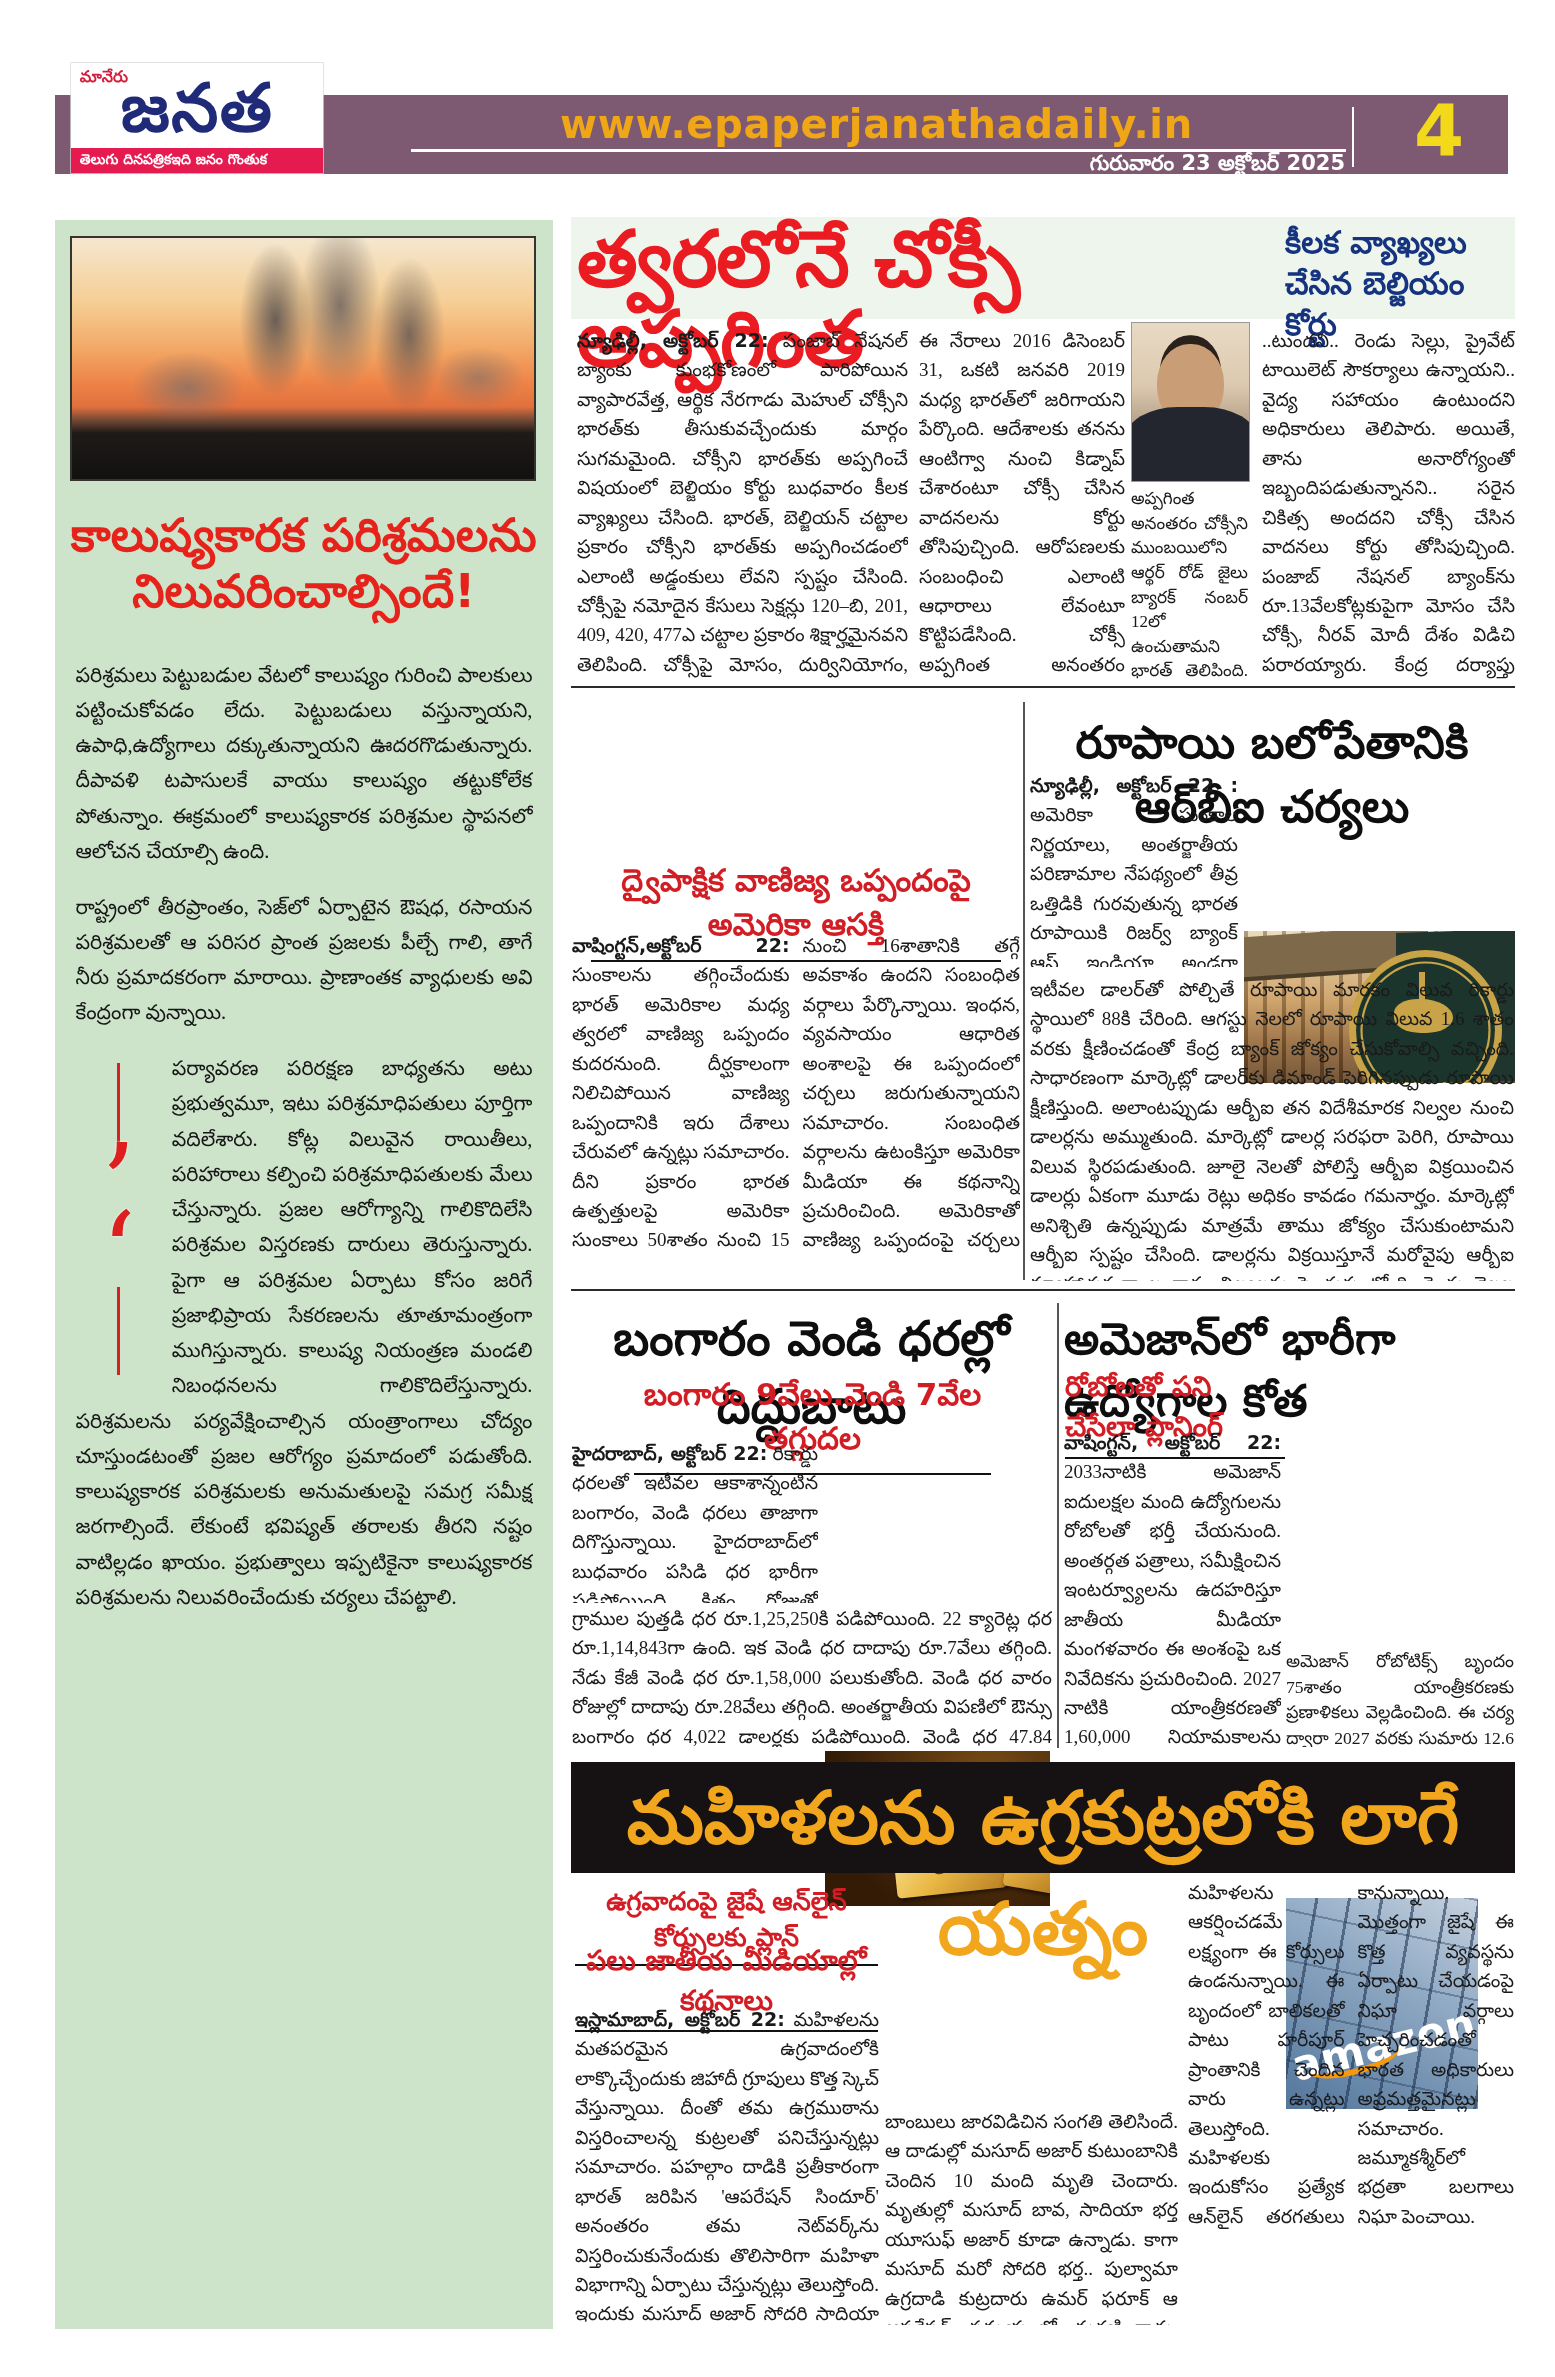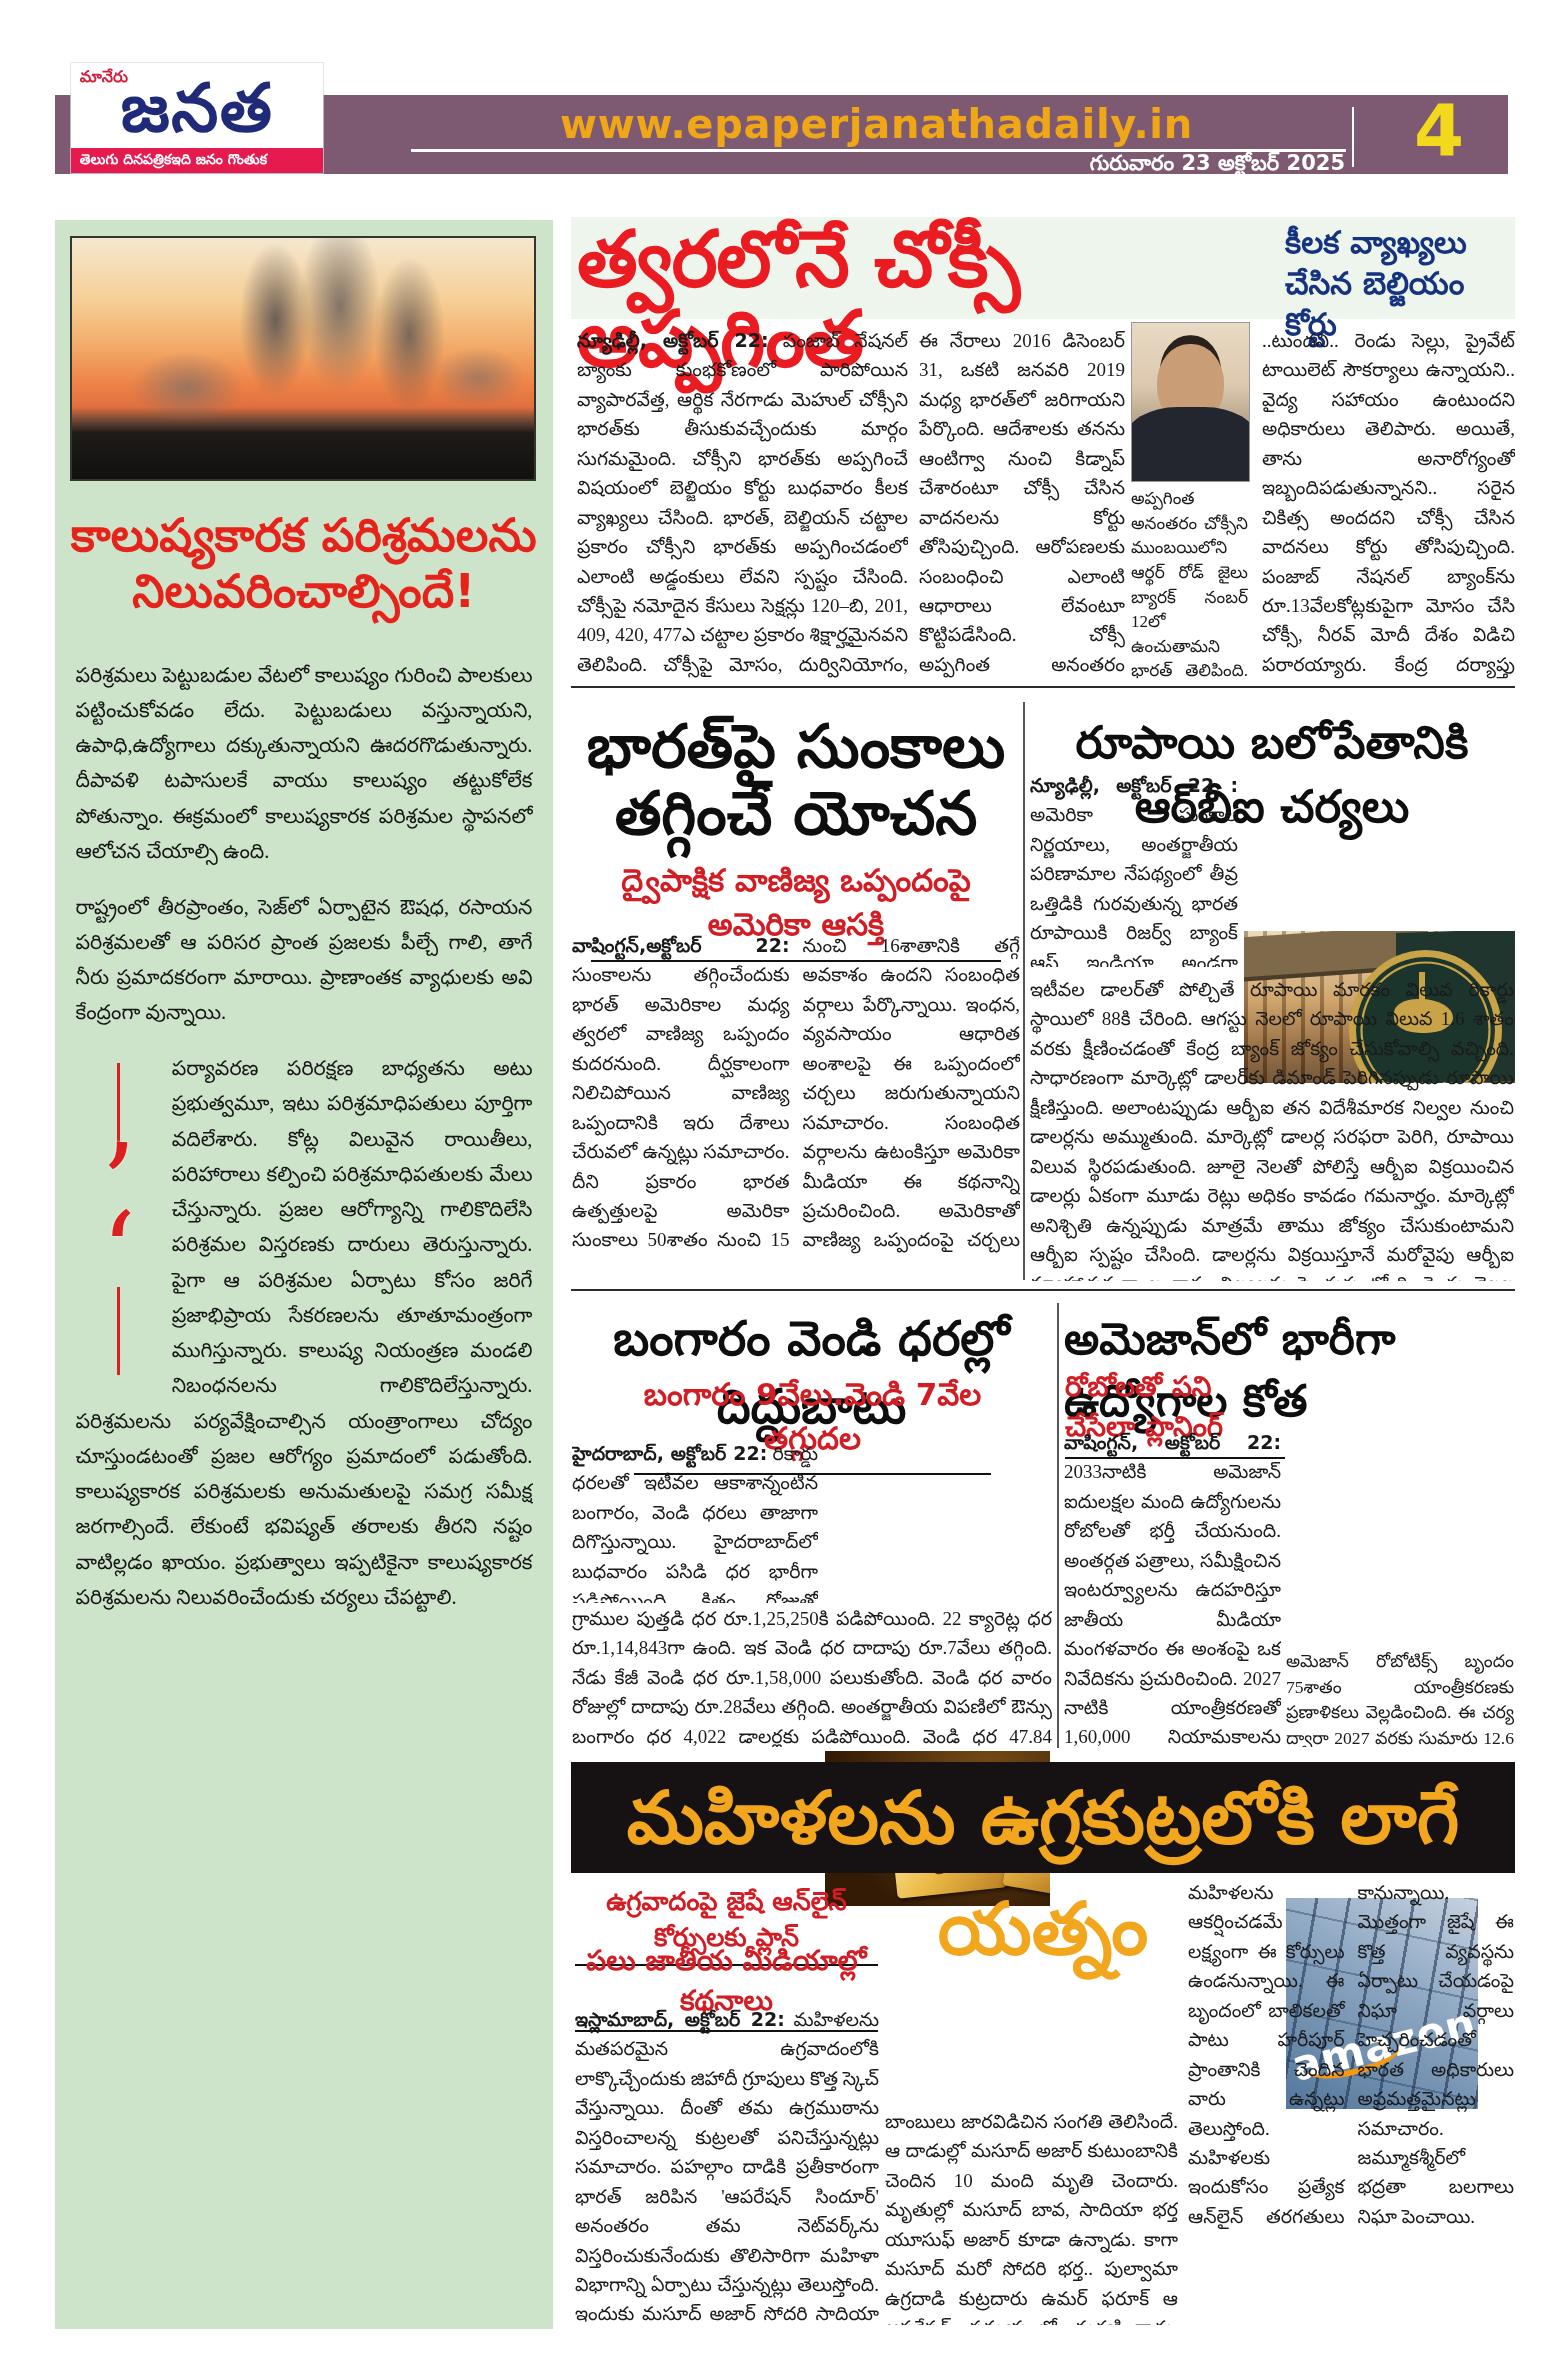--- a/index.html
+++ b/index.html
@@ -146,21 +146,20 @@
   </div>
   <div class="abs body-txt" style="left:1131px;top:487px;width:117px;height:192px;overflow:hidden;font-size:17px;line-height:1.45;">
     <p>అప్పగింత అనంతరం చోక్సీని ముంబయిలోని ఆర్థర్ రోడ్ జైలు బ్యారక్ నంబర్ 12లో ఉంచుతామని భారత్ తెలిపింది. బ్యారక్ దాదాపు 46 చదరపు మీటర్ల విస్తీర్ణంలో ఉ..</p>
   </div>
   <div class="abs body-txt" style="left:1262px;top:326px;width:253px;height:353px;overflow:hidden;">
     <p>..టుందని.. రెండు సెల్లు, ప్రైవేట్ టాయిలెట్ సౌకర్యాలు ఉన్నాయని.. వైద్య సహాయం ఉంటుందని అధికారులు తెలిపారు. అయితే, తాను అనారోగ్యంతో ఇబ్బందిపడుతున్నానని.. సరైన చికిత్స అందదని చోక్సీ చేసిన వాదనలు కోర్టు తోసిపుచ్చింది. పంజాబ్ నేషనల్ బ్యాంక్‌ను రూ.13వేలకోట్లకుపైగా మోసం చేసి చోక్సీ, నీరవ్ మోదీ దేశం విడిచి పరారయ్యారు. కేంద్ర దర్యాప్తు సంస్థలు ఆయనను గుర్తించి విచారణ చేపట్టిన సంగతి తెలిసిందే. భారత దర్యాప్తు సంస్థల విజ్ఞప్తి మేరకు బెల్జియంలో చోక్సీ నిర్బంధంలో ఉన్నాడు.</p>
   </div>
 
   <div class="abs hrule" style="left:571px;top:686px;width:944px;height:2.2px;"></div>
 
-  <div class="abs sans bold black-head" style="left:571px;top:713px;width:450px;font-size:60px;line-height:1.12;text-align:center;">భారత్‌పై సుంకాలు తగ్గించే యోచన</div>
   <div class="abs red-sub" style="left:591px;top:862px;width:410px;font-size:31px;border-bottom:2.9px solid #111;padding-bottom:10.2px;">ద్వైపాక్షిక వాణిజ్య ఒప్పందంపై అమెరికా ఆసక్తి</div>
   <div class="abs body-txt two-col" style="left:572px;top:931px;width:448px;height:350px;overflow:hidden;">
     <p><b class="dl">వాషింగ్టన్,అక్టోబర్ 22:</b>
        <span>సుంకాలను తగ్గించేందుకు భారత్ అమెరికాల మధ్య త్వరలో వాణిజ్య ఒప్పందం కుదరనుంది. దీర్ఘకాలంగా నిలిచిపోయిన వాణిజ్య ఒప్పందానికి ఇరు దేశాలు చేరువలో ఉన్నట్లు సమాచారం. దీని ప్రకారం భారత ఉత్పత్తులపై అమెరికా సుంకాలు 50శాతం నుంచి 15 నుంచి 16శాతానికి తగ్గే అవకాశం ఉందని సంబంధిత వర్గాలు పేర్కొన్నాయి. ఇంధన, వ్యవసాయం ఆధారిత అంశాలపై ఈ ఒప్పందంలో చర్చలు జరుగుతున్నాయని సమాచారం. సంబంధిత వర్గాలను ఉటంకిస్తూ అమెరికా మీడియా ఈ కథనాన్ని ప్రచురించింది. అమెరికాతో వాణిజ్య ఒప్పందంపై చర్చలు జరుగుతున్నాయని భారత్ కూడా ఇప్పటికే ప్రకటించిన సంగతి తెలిసిందే. ఇరు దేశాల మధ్య ఒప్పందం కుదిరితే సుంకాల భారం గణనీయంగా తగ్గి, ఎగుమతులకు ఊతం లభించనుంది. రష్యా నుంచి చమురు కొనుగోళ్లపై భారత్ వైఖరి, వాణిజ్య చర్చల పురోగతిపై ఇరు దేశాల అధికారుల మధ్య సంప్రదింపులు కొనసాగుతున్నాయని ఆ వర్గాలు వెల్లడించాయి.</span></p>
   </div>
 
   <div class="abs vrule" style="left:1023px;top:702px;width:1.5px;height:578px;"></div>
 
   <div class="abs sans bold black-head" style="left:1030px;top:716px;width:484px;font-size:45px;text-align:center;">రూపాయి బలోపేతానికి ఆర్‌బీఐ చర్యలు</div>
   <div class="abs body-txt" style="left:1030px;top:771px;width:208px;height:196px;overflow:hidden;">

